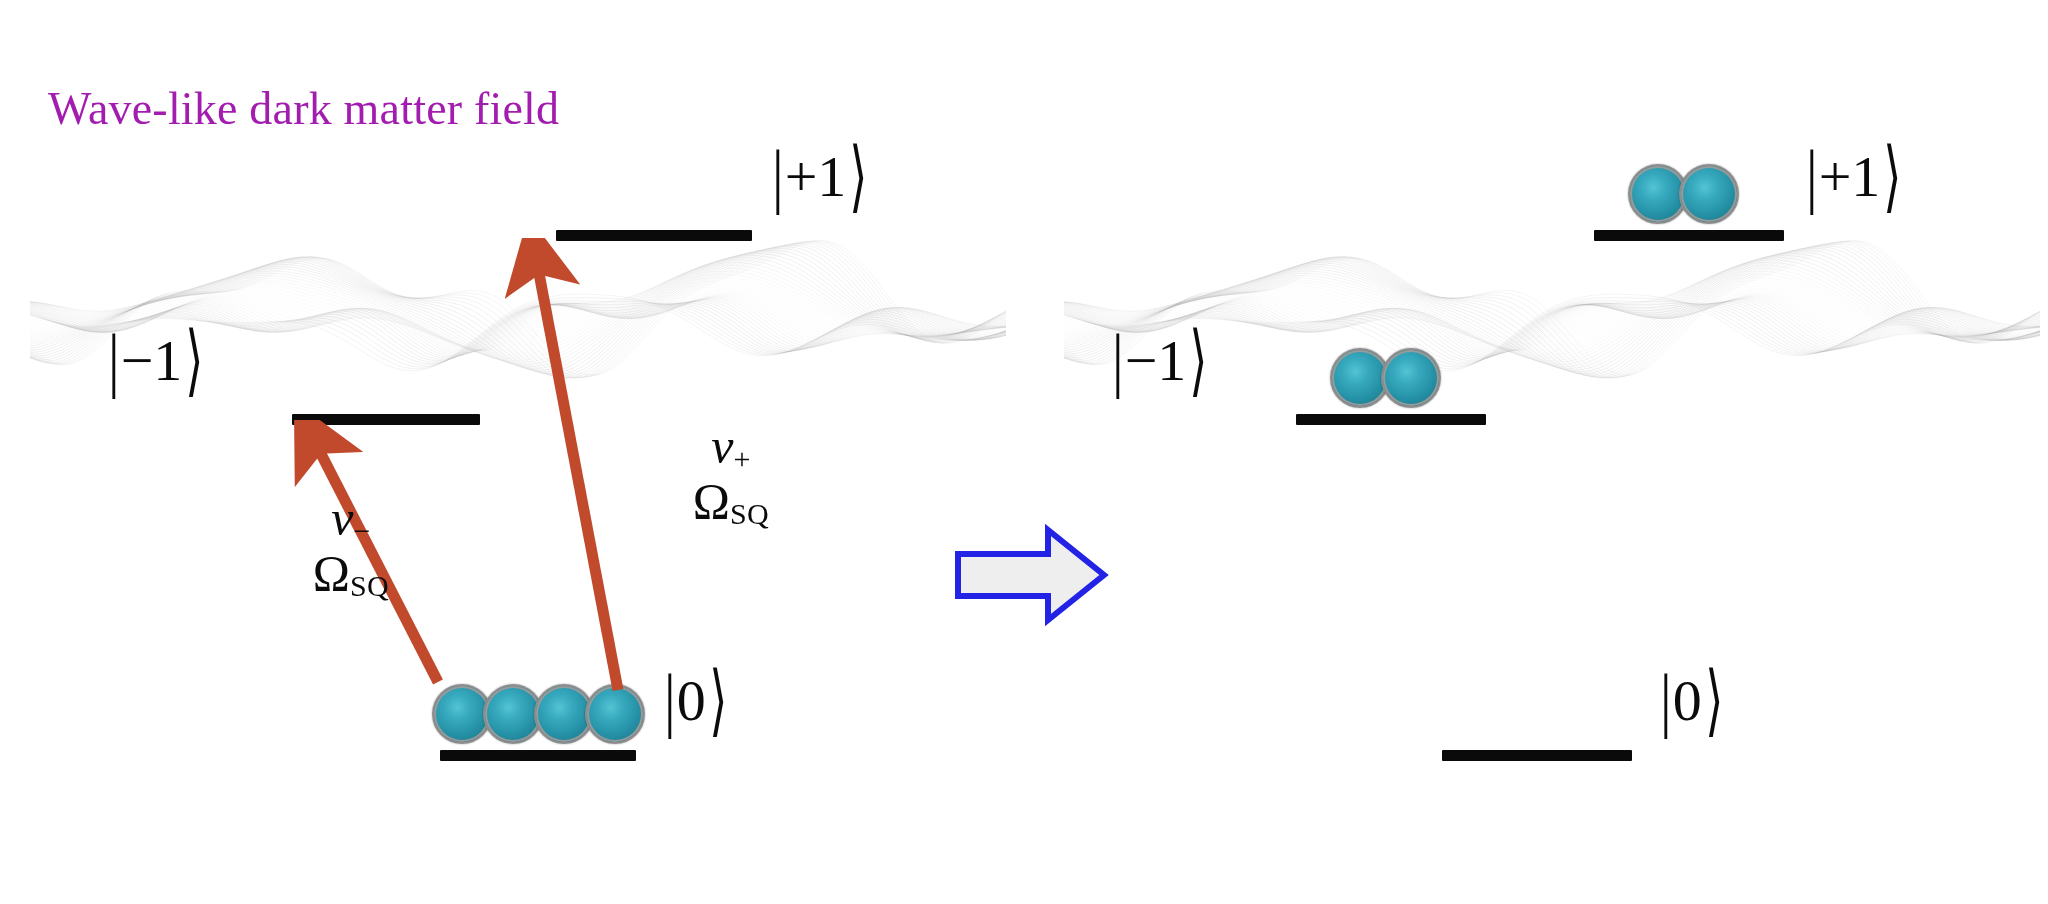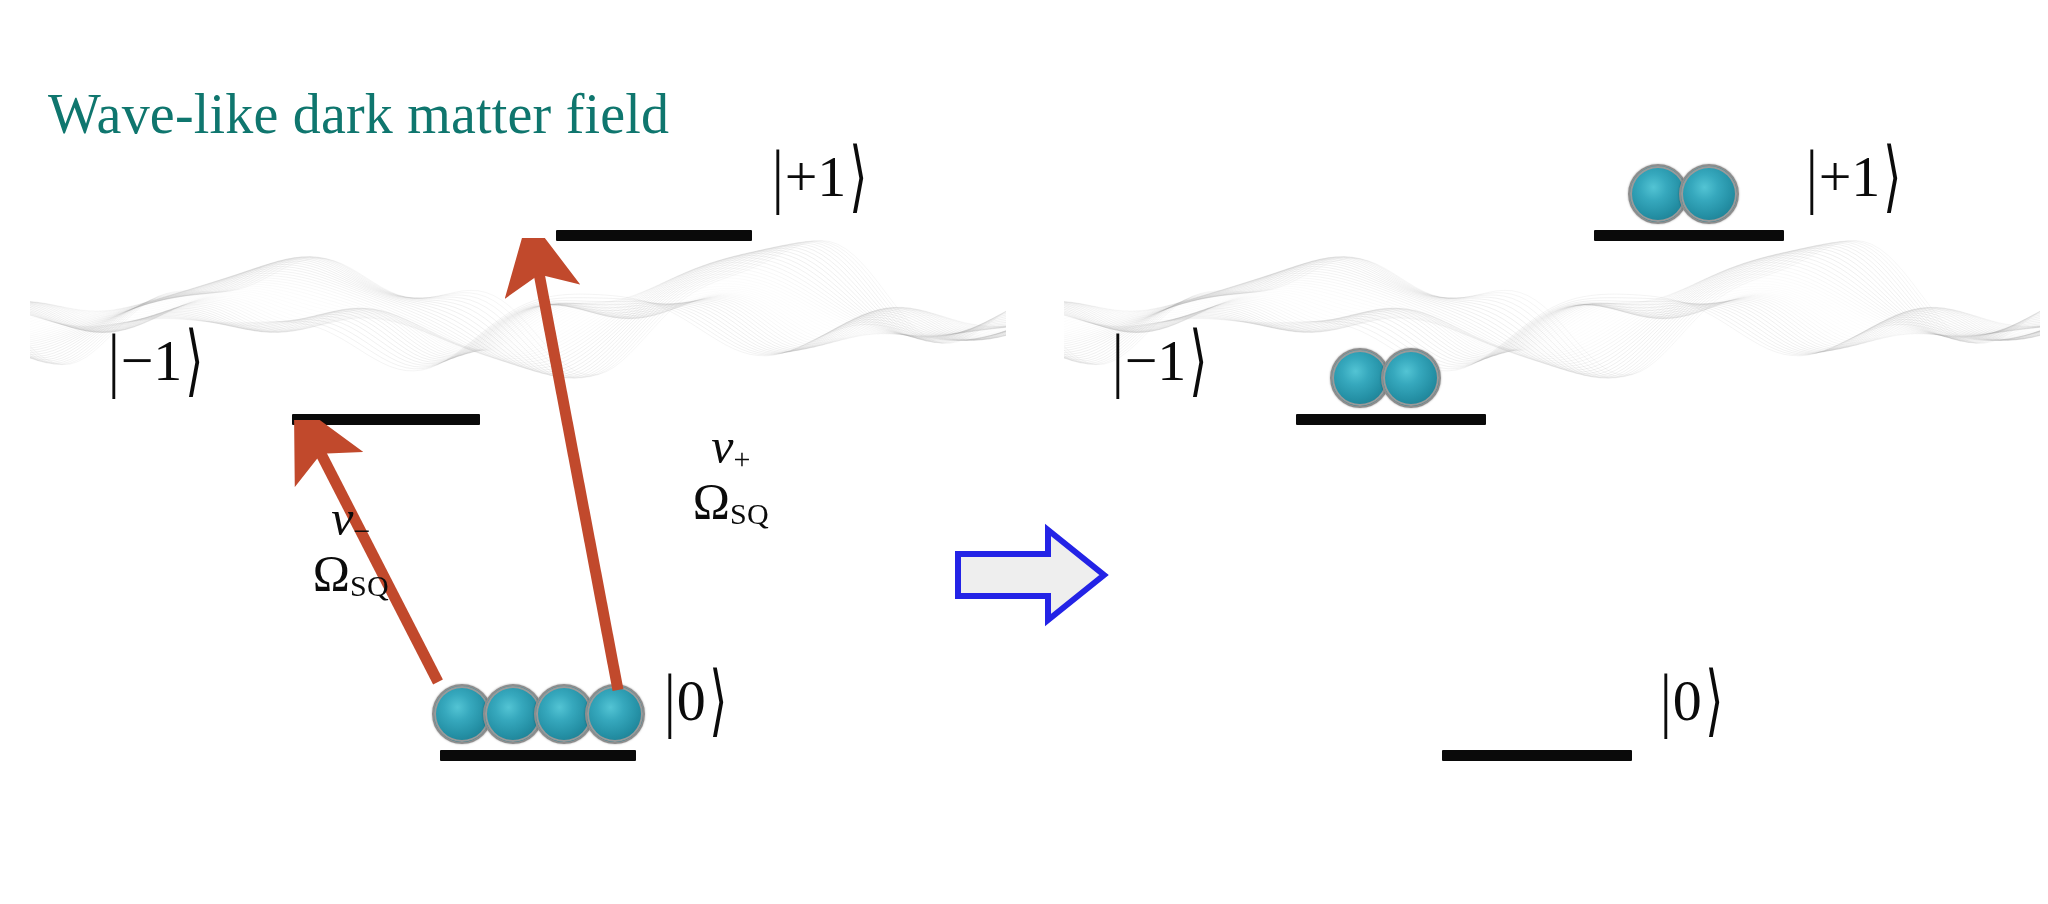--- a/index.html
+++ b/index.html
@@ -5,21 +5,21 @@
 <style>
   html,body{margin:0;padding:0;background:#ffffff;}
   body{width:2048px;height:904px;overflow:hidden;
        font-family:"Liberation Serif","DejaVu Serif",serif;}
   #stage{position:relative;width:2048px;height:904px;background:#ffffff;}
 
   
   .fig-title{
     position:absolute;left:48px;top:82px;
     font-family:"Liberation Serif","DejaVu Serif",serif;
-    font-size:56px;color:#0f766e;white-space:nowrap;letter-spacing:.2px;
+    font-size:46px;color:#a21caf;white-space:nowrap;letter-spacing:.2px;
   }
 
   
   .wave-band{position:absolute;pointer-events:none;}
   .wave-band svg{display:block;}
 
   
   .level-bar{
     position:absolute;height:11px;background:#0a0a0a;border-radius:1px;
   }

